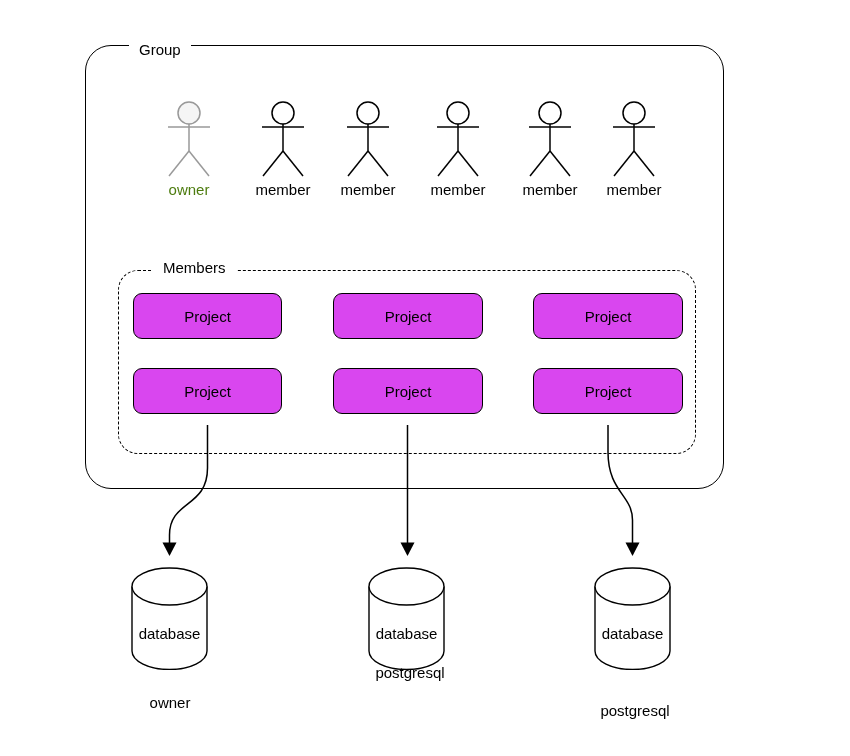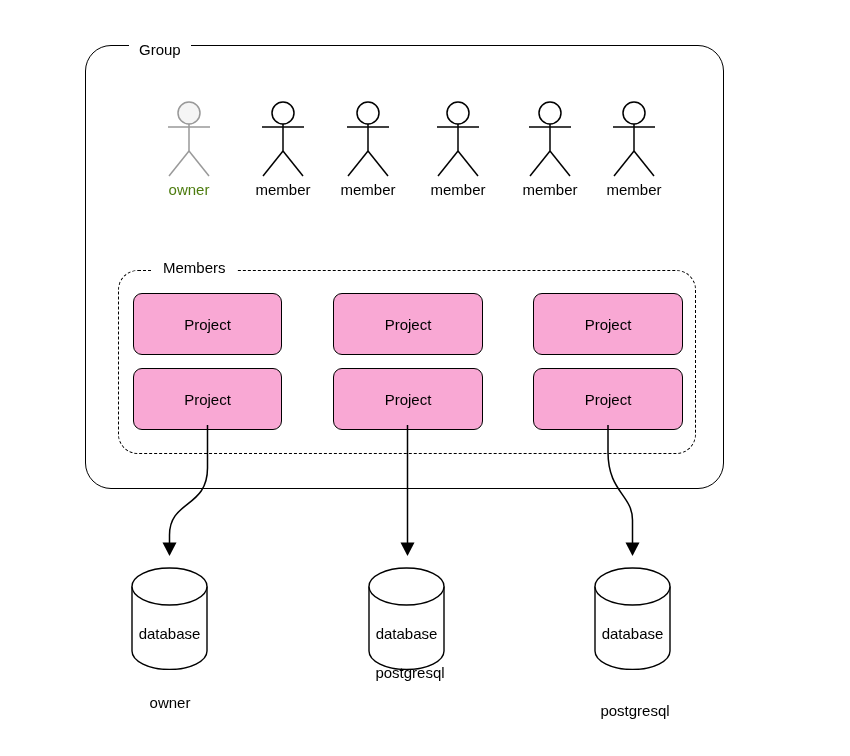--- a/index.html
+++ b/index.html
@@ -54,24 +54,24 @@
   .actor svg { display: block; margin: 0 auto; }
   .actor .actor-label {
     margin-top: 3px;
     font-size: 15px;
     line-height: 19px;
   }
   .actor.owner .actor-label { color: #4d7c0f; }
   .project-node {
     position: absolute;
     box-sizing: border-box;
-    height: 62px;
+    height: 46px;
     border: 1.5px solid #000000;
     border-radius: 9px;
-    background: #f9a8d4;
+    background: #d946ef;
     display: flex;
     align-items: center;
     justify-content: center;
     font-size: 15px;
   }
   .connectors {
     position: absolute;
     left: 0; top: 0;
     pointer-events: none;
   }

